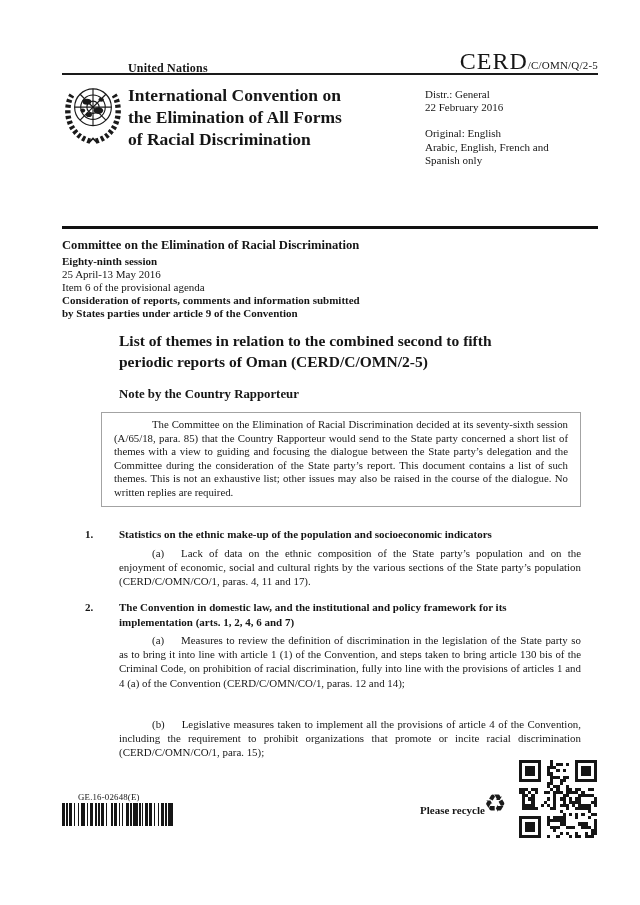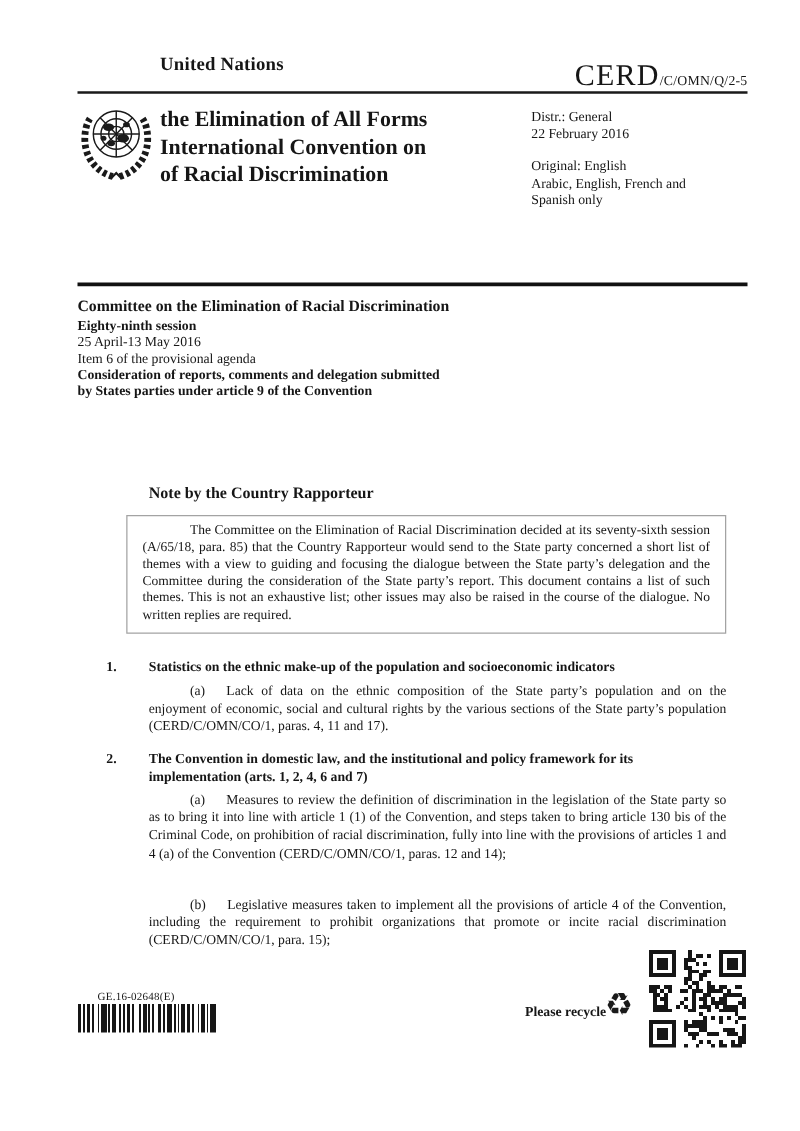--- a/index.html
+++ b/index.html
@@ -3,21 +3,21 @@
 <meta charset="utf-8">
 <style>
   html,body { margin:0; padding:0; background:#ffffff; }
   .page {
     position:relative; width:640px; height:905px; background:#fff;
     font-family:"Liberation Serif", serif; color:#161616; overflow:hidden;
   }
   .abs { position:absolute; }
 
   
-  .org-name { left:128px; top:44px; font-size:15px; font-weight:bold; letter-spacing:.2px; }
+  .org-name { left:128px; top:61px; font-size:12px; font-weight:bold; letter-spacing:.2px; }
   .doc-symbol { right:42px; top:48px; }
   .doc-symbol .big { font-size:24px; letter-spacing:1px; }
   .doc-symbol .small { font-size:11px; letter-spacing:.2px; }
   .rule-thin { left:62px; top:73px; width:536px; height:2px; background:#1a1a1a; }
   .emblem { left:59px; top:80px; width:68px; height:68px; }
   .conv-title { left:128px; top:84px; width:300px; font-size:17.5px; font-weight:bold; line-height:22px; }
   .distr-block { left:425px; top:88px; width:170px; font-size:11px; line-height:13.2px; }
   .distr-block .gap { height:13px; }
   .rule-thick { left:62px; top:226px; width:536px; height:2.5px; background:#111; }
 
@@ -91,45 +91,49 @@
       </g>
       <g stroke="#1a1a1a" fill="none">
         <path d="M46,90 C27,85 13,68 13,46 C13,36 15,28 19,22" stroke-width="8" stroke-dasharray="4.5 3.5"></path>
         <path d="M54,90 C73,85 87,68 87,46 C87,36 85,28 81,22" stroke-width="8" stroke-dasharray="4.5 3.5"></path>
         <path d="M44,92 L50,86 L56,92" stroke-width="2.5"></path>
       </g>
     </svg>
   </div>
 
   <div class="abs conv-title">
+    <div>International Convention on</div>
     <div>the Elimination of All Forms</div>
-    <div>International Convention on</div>
     <div>of Racial Discrimination</div>
   </div>
 
   <div class="abs distr-block">
     <div>Distr.: General</div>
     <div>22 February 2016</div>
     <div class="gap"></div>
     <div>Original: English</div>
     <div>Arabic, English, French and</div>
     <div>Spanish only</div>
   </div>
 
   <div class="abs rule-thick"></div>
 
   <div class="abs committee">
     <div class="name">Committee on the Elimination of Racial Discrimination</div>
     <div class="b">Eighty-ninth session</div>
     <div>25 April-13 May 2016</div>
     <div>Item 6 of the provisional agenda</div>
-    <div class="b">Consideration of reports, comments and delegation submitted</div>
+    <div class="b">Consideration of reports, comments and information submitted</div>
     <div class="b">by States parties under article 9 of the Convention</div>
   </div>
 
+  <div class="abs main-title">
+    <div>List of themes in relation to the combined second to fifth</div>
+    <div>periodic reports of Oman (CERD/C/OMN/2-5)</div>
+  </div>
 
   <div class="abs note-heading">Note by the Country Rapporteur</div>
 
   <div class="abs note-box">
     <p>The Committee on the Elimination of Racial Discrimination decided at its seventy-sixth session (A/65/18, para. 85) that the Country Rapporteur would send to the State party concerned a short list of themes with a view to guiding and focusing the dialogue between the State party’s delegation and the Committee during the consideration of the State party’s report. This document contains a list of such themes. This is not an exhaustive list; other issues may also be raised in the course of the dialogue. No written replies are required.</p>
   </div>
 
   <div class="abs sec-heading" id="sec1-heading">
     <span class="sec-num">1.</span>
     <span>Statistics on the ethnic make-up of the population and socioeconomic indicators</span>

